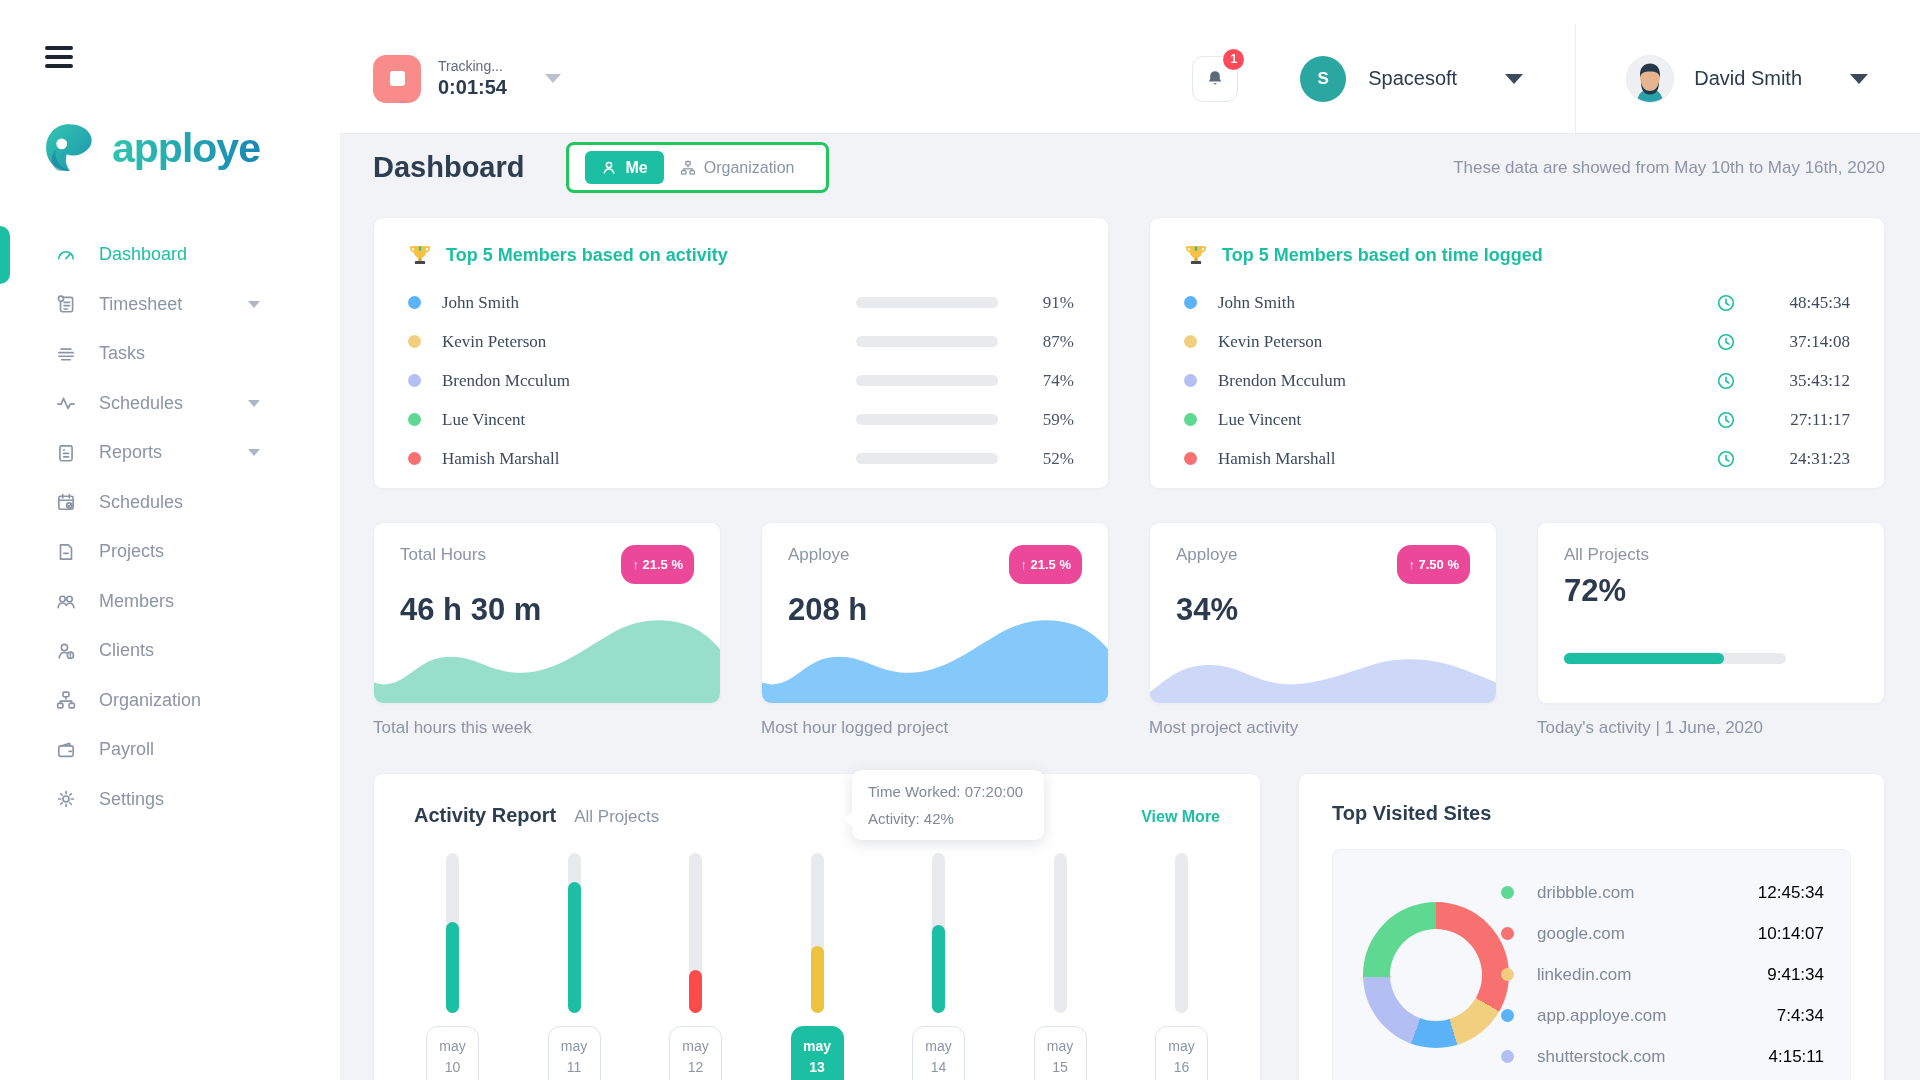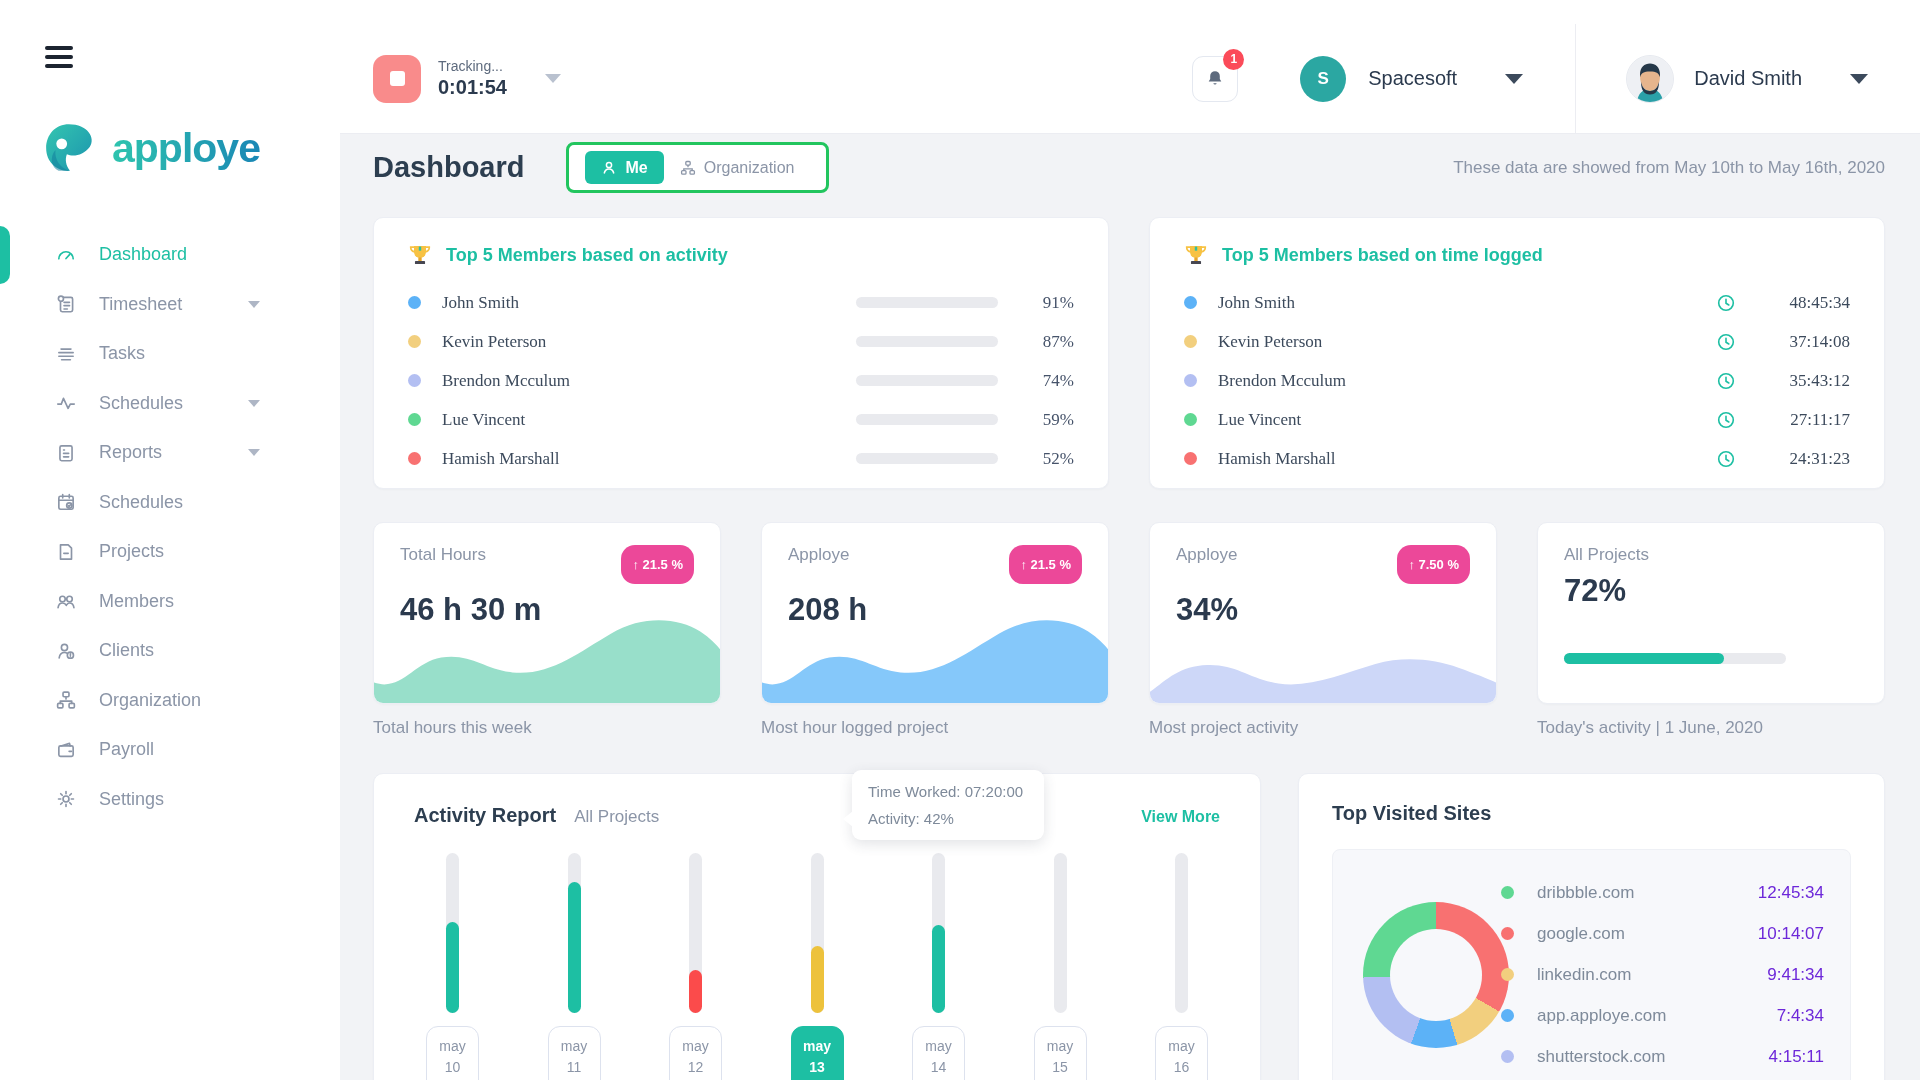--- a/index.html
+++ b/index.html
@@ -118,21 +118,21 @@
   .ts-card { height:380px; padding:28px 33px 0 33px; }
   .ts-title { font-size:20px; font-weight:bold; color:#2d3e50; }
   .ts-panel { position:relative; margin-top:24px; height:262px; background:#f7f8fb;
     border:1px solid #eef0f5; border-radius:8px; }
   .donut { position:absolute; left:30px; top:52px; width:146px; height:146px; border-radius:50%; }
   .donut::after { content:""; position:absolute; left:27px; top:27px; width:92px; height:92px;
     border-radius:50%; background:#f7f8fb; }
   .site-list { position:absolute; left:168px; right:26px; top:22px; }
   .site-row { display:flex; align-items:center; height:41px; }
   .site-name { margin-left:23px; font-size:17px; color:#7e8a9a; }
-  .site-time { margin-left:auto; font-size:17px; color:#6d28d9; }
+  .site-time { margin-left:auto; font-size:17px; color:#000000; }
 </style>
 </head>
 <body>
 
 <div class="sidebar">
   <div class="hamburger">
       <span></span>
       <span></span>
       <span></span>
     </div>

